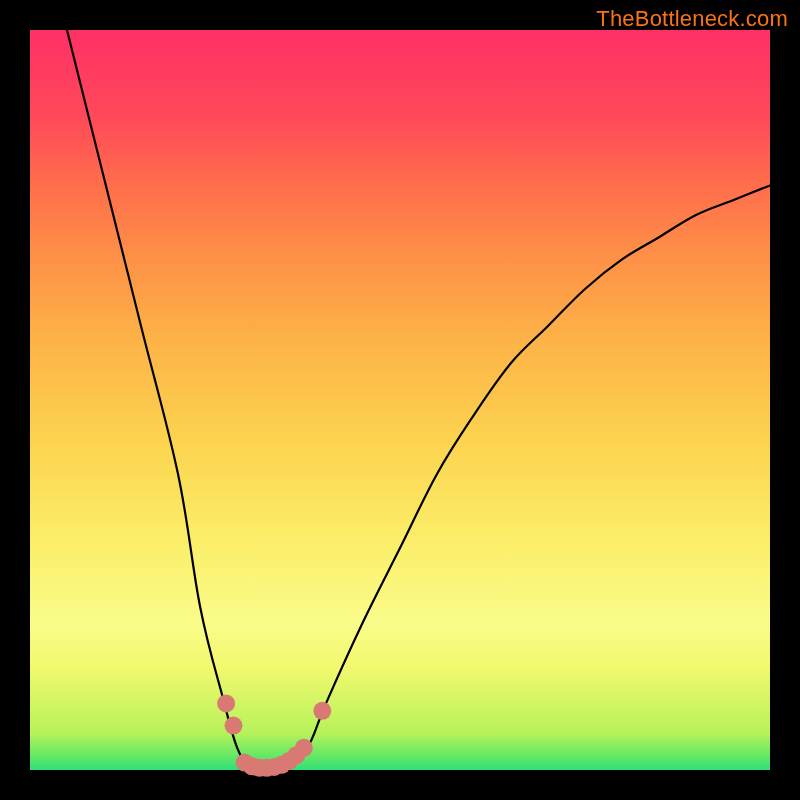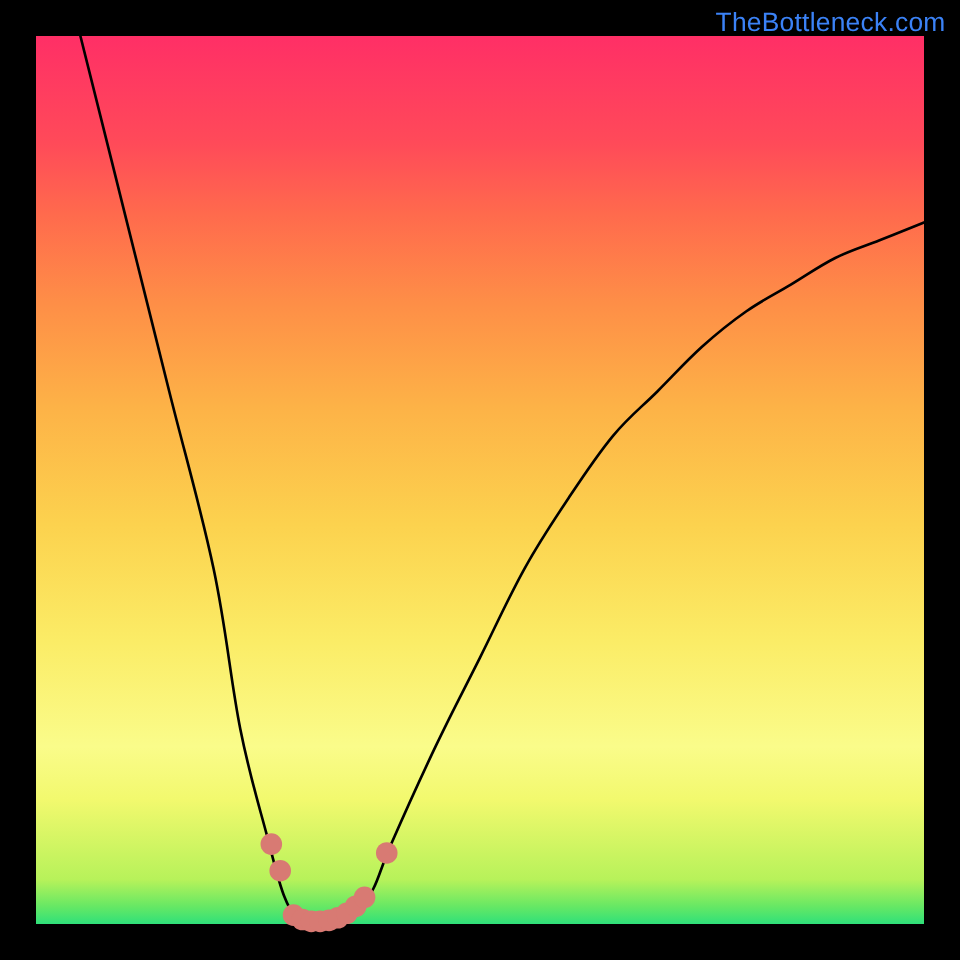--- a/index.html
+++ b/index.html
@@ -37,21 +37,21 @@
       #fe8e47 70%,
       #ff6a4d 80%,
       #ff4a59 88%,
       #ff2f66 100%
     );
   }
   .watermark {
     position: absolute;
     top: 6px;
     right: 12px;
-    color: #3b82f6;
+    color: #f97316;
     font-size: 22px;
     font-weight: 400;
     letter-spacing: 0.2px;
     pointer-events: none;
     user-select: none;
   }
   svg.curve {
     position: absolute;
     left: 0;
     top: 0;

